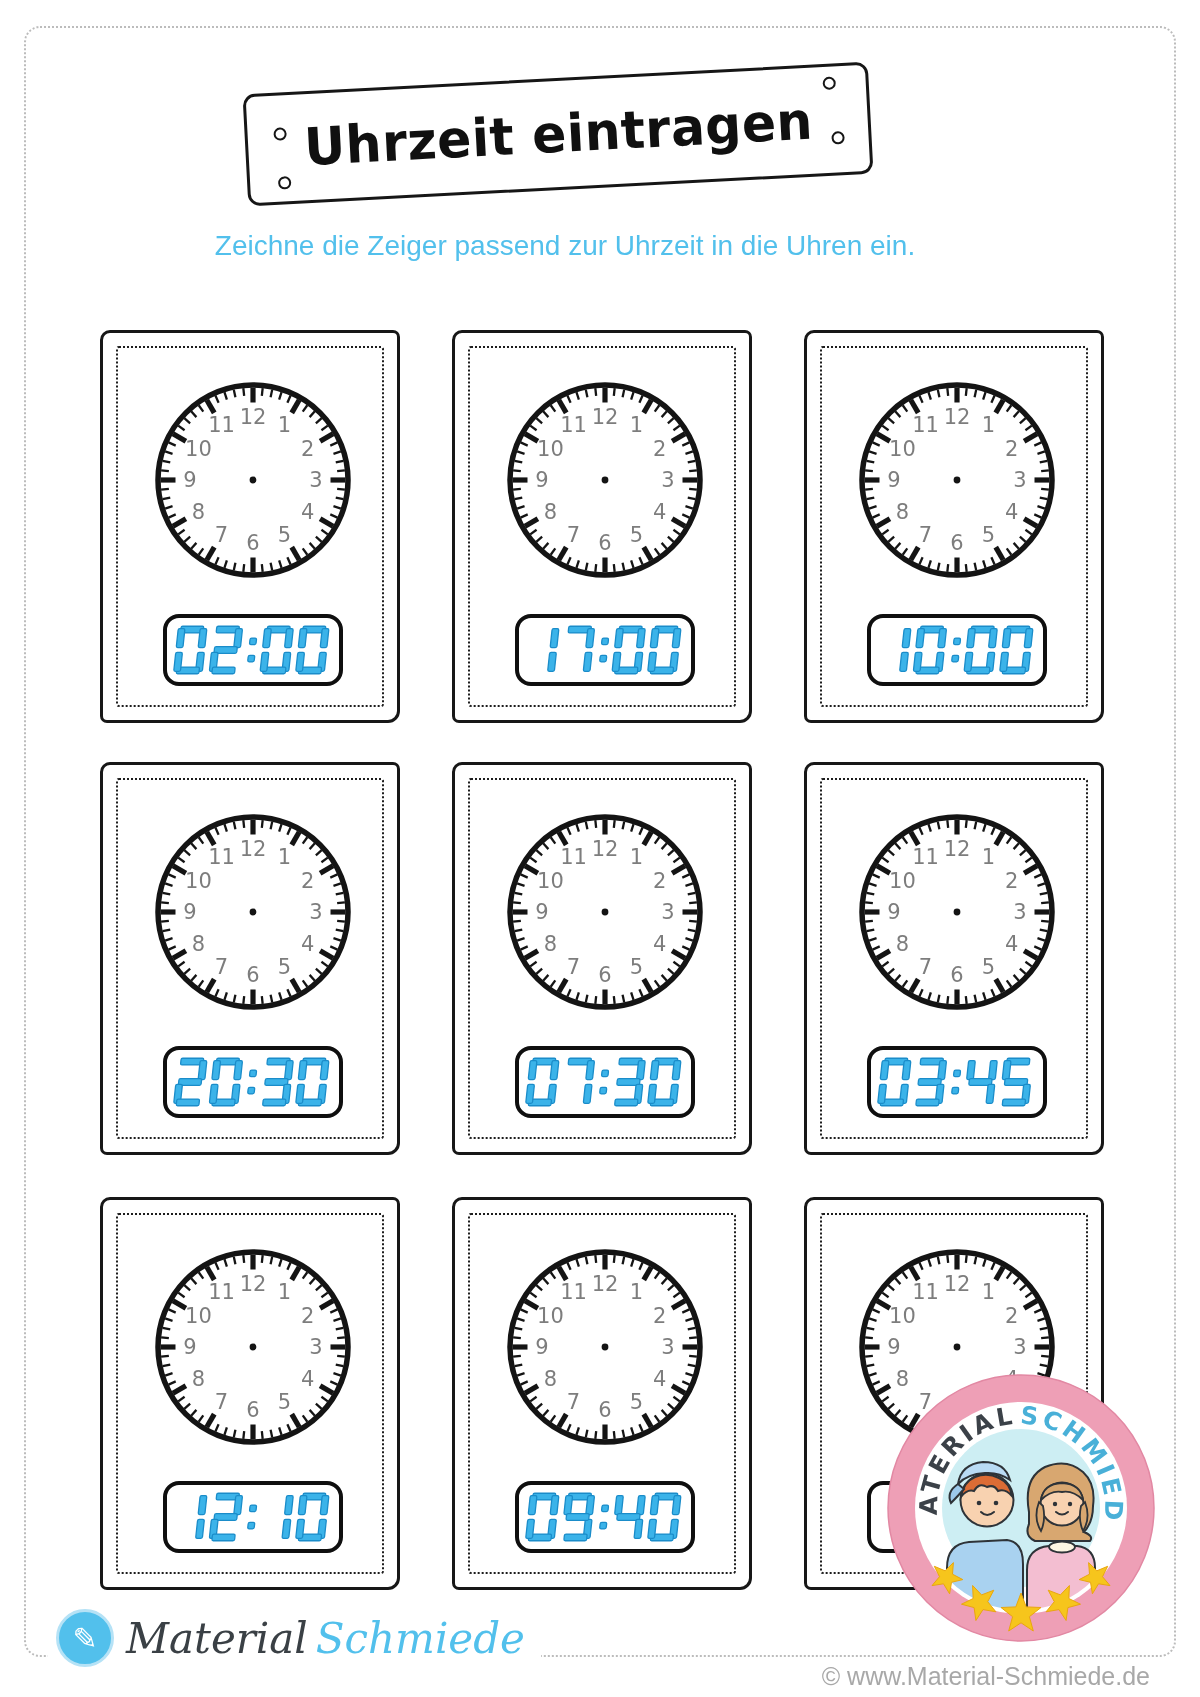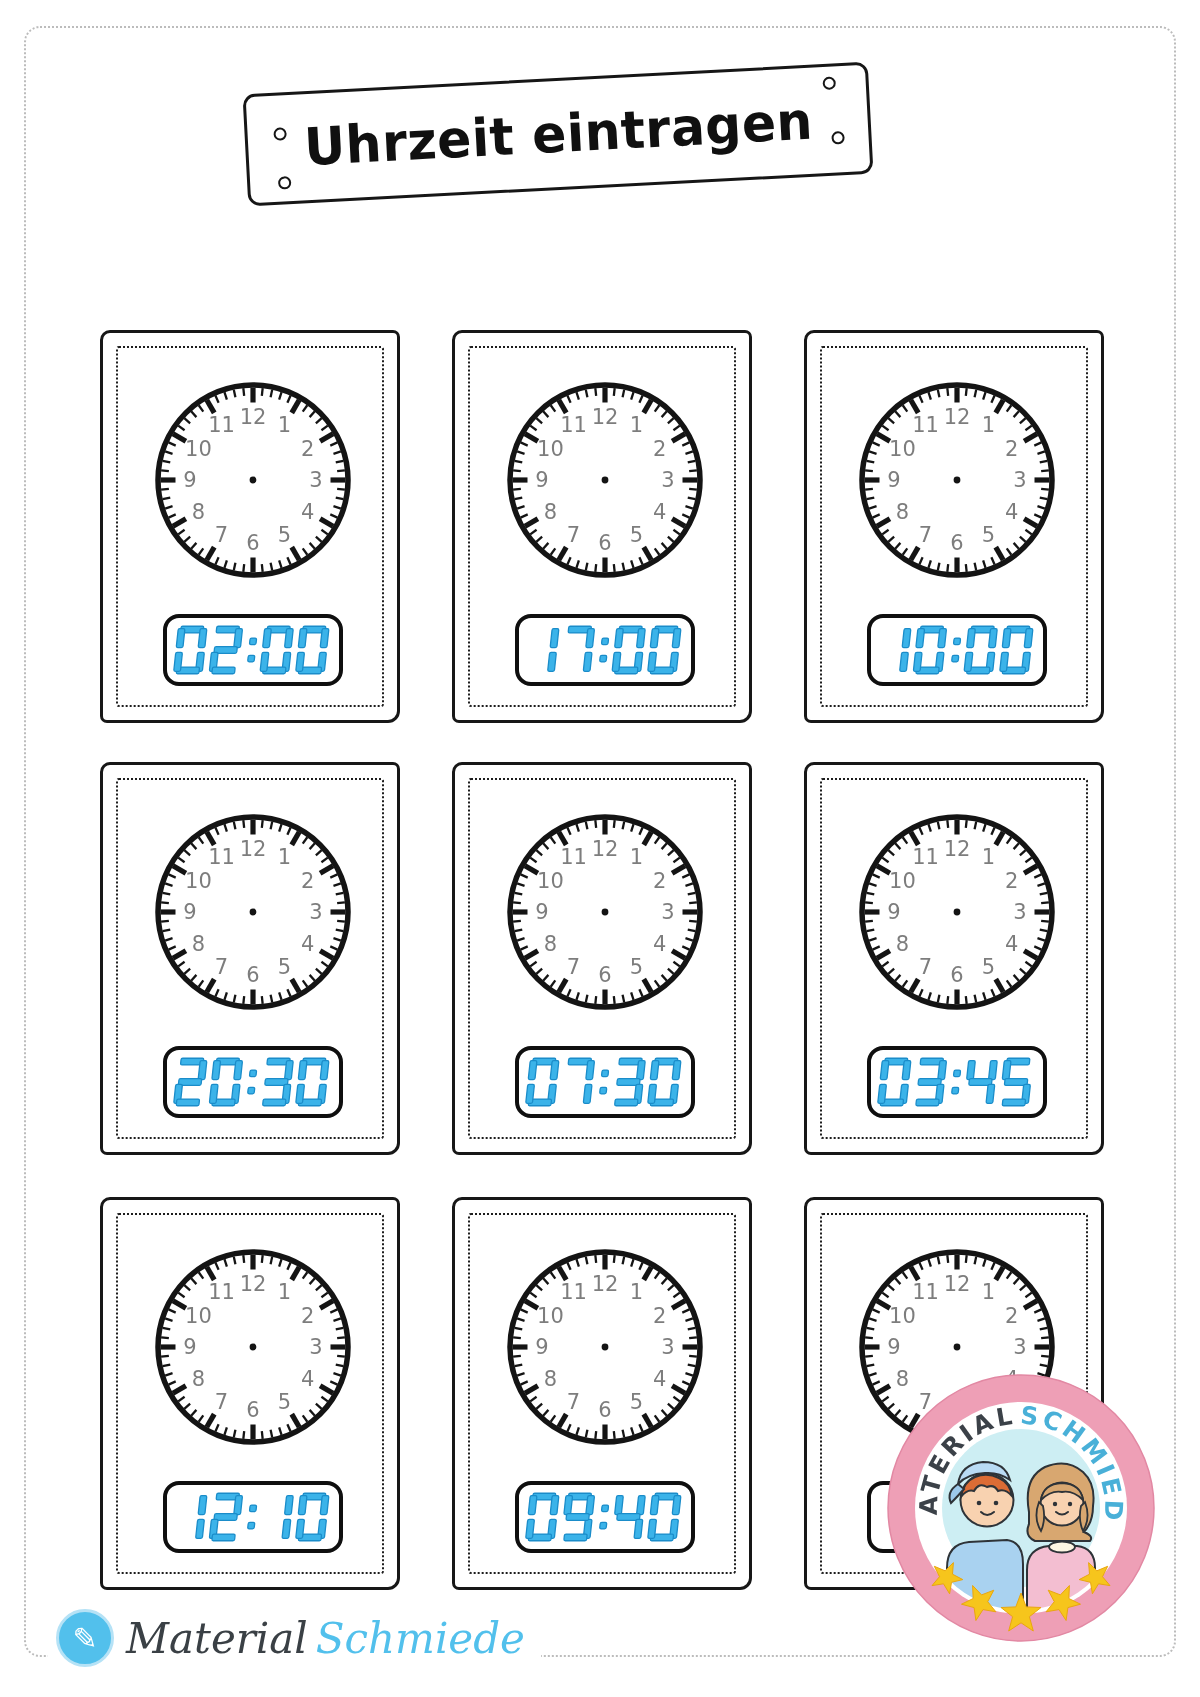--- a/index.html
+++ b/index.html
@@ -49,20 +49,21 @@
 <div class="sheet" style="--accent: #52c0ec; --page-border-gray: #bcbcbc; --copyright-gray: #a8a8a8; --brand-dark: #3a4045;">
   <div class="page-border"></div>
 
   <div class="plaque">
     <span class="hole tl"></span>
     <span class="hole bl"></span>
     <span class="hole tr"></span>
     <span class="hole br"></span>
     <h1 class="title" style="margin:0;">Uhrzeit eintragen</h1>
   </div>
+  <div class="subtitle">Zeichne die Zeiger passend zur Uhrzeit in die Uhren ein.</div>
 
   <div id="cards">
       <div class="card" style="left: 100px; top: 330px;">
         <div class="card-dotted"></div>
         <svg viewBox="-100 -100 200 200" class="clock-svg">
           <circle cx="0" cy="0" r="95" fill="#fff" stroke="#141414" stroke-width="5.5"></circle>
           <line x1="0.00" y1="-92.40" x2="0.00" y2="-77.50" stroke="#141414" stroke-width="5.2"></line>
           <line x1="9.66" y1="-91.89" x2="8.84" y2="-84.14" stroke="#141414" stroke-width="2.3"></line>
           <line x1="19.21" y1="-90.38" x2="17.59" y2="-82.75" stroke="#141414" stroke-width="2.3"></line>
           <line x1="28.55" y1="-87.88" x2="26.14" y2="-80.46" stroke="#141414" stroke-width="2.3"></line>
@@ -1034,13 +1035,14 @@
         <path d="M0.0 85.0 L5.2 98.9 L20.0 99.5 L8.4 108.7 L12.3 123.0 L0.0 114.8 L-12.3 123.0 L-8.4 108.7 L-20.0 99.5 L-5.2 98.9 Z" fill="#f6c51c" stroke="#e9a60f" stroke-width="1"></path>
         <path d="M48.4 77.5 L47.8 90.5 L59.5 96.2 L46.9 99.6 L45.1 112.5 L38.0 101.6 L25.1 103.8 L33.3 93.7 L27.2 82.2 L39.4 86.9 Z" fill="#f6c51c" stroke="#e9a60f" stroke-width="1"></path>
         <path d="M86.7 58.3 L81.5 68.7 L89.0 77.6 L77.5 75.8 L71.4 85.8 L69.5 74.3 L58.2 71.6 L68.5 66.2 L67.6 54.6 L75.9 62.8 Z" fill="#f6c51c" stroke="#e9a60f" stroke-width="1"></path>
       </g>
   </svg>
 
   <div class="footer-logo">
     <span class="logo-icon">✎</span>
     <span class="brand"><span class="w1">Material</span><span class="w2">Schmiede</span></span>
   </div>
+  <div class="copyright">© www.Material-Schmiede.de</div>
 </div>
 
 </body></html>

